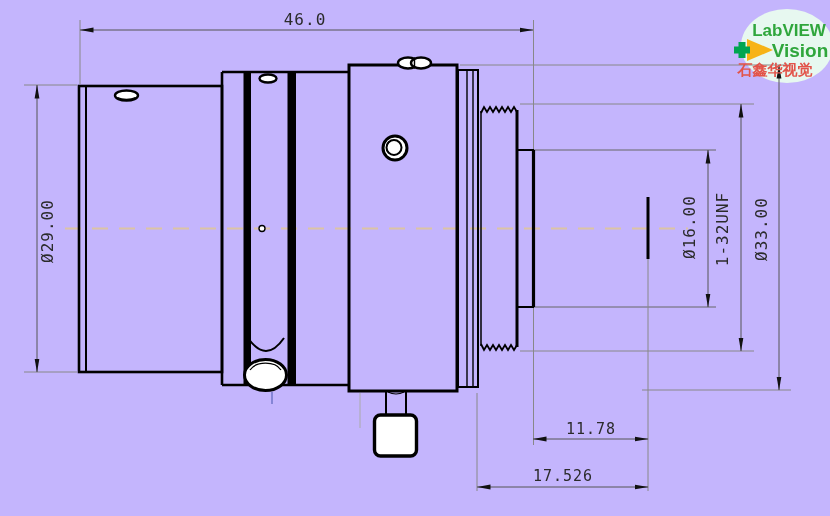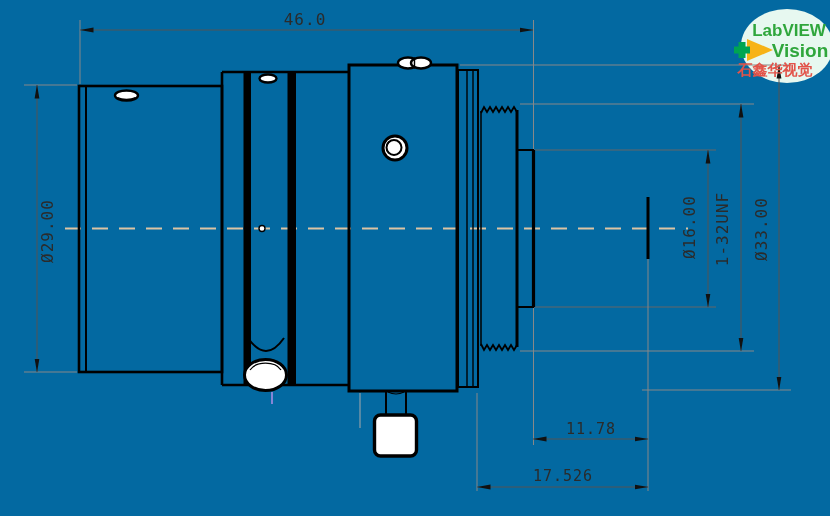--- a/index.html
+++ b/index.html
@@ -1,16 +1,16 @@
 <!DOCTYPE html>
 <html><head>
 <meta charset="utf-8">
 <style>
   html,body{margin:0;padding:0;background:#ffffff;}
-  .canvas{position:relative;width:830px;height:516px;background:#0369a1;overflow:hidden;
+  .canvas{position:relative;width:830px;height:516px;background:#c4b5fd;overflow:hidden;
           font-family:"DejaVu Sans Mono", monospace;}
   svg{display:block;}
   text.dim{font-family:"DejaVu Sans Mono", monospace;font-size:16px;fill:#2b2b2b;letter-spacing:1px;}
   text.dim-small{font-family:"DejaVu Sans Mono", monospace;font-size:15px;fill:#2b2b2b;letter-spacing:1px;}
   text.logo1{font-family:"Liberation Sans", sans-serif;font-size:17px;font-weight:bold;fill:#2fa63c;}
   text.logo2{font-family:"Liberation Sans", sans-serif;font-size:19px;font-weight:bold;fill:#2fa63c;}
   text.logo3{font-family:"DejaVu Sans", sans-serif;font-size:15px;font-weight:bold;fill:#e2544a;}
 </style>
 </head>
 <body>

